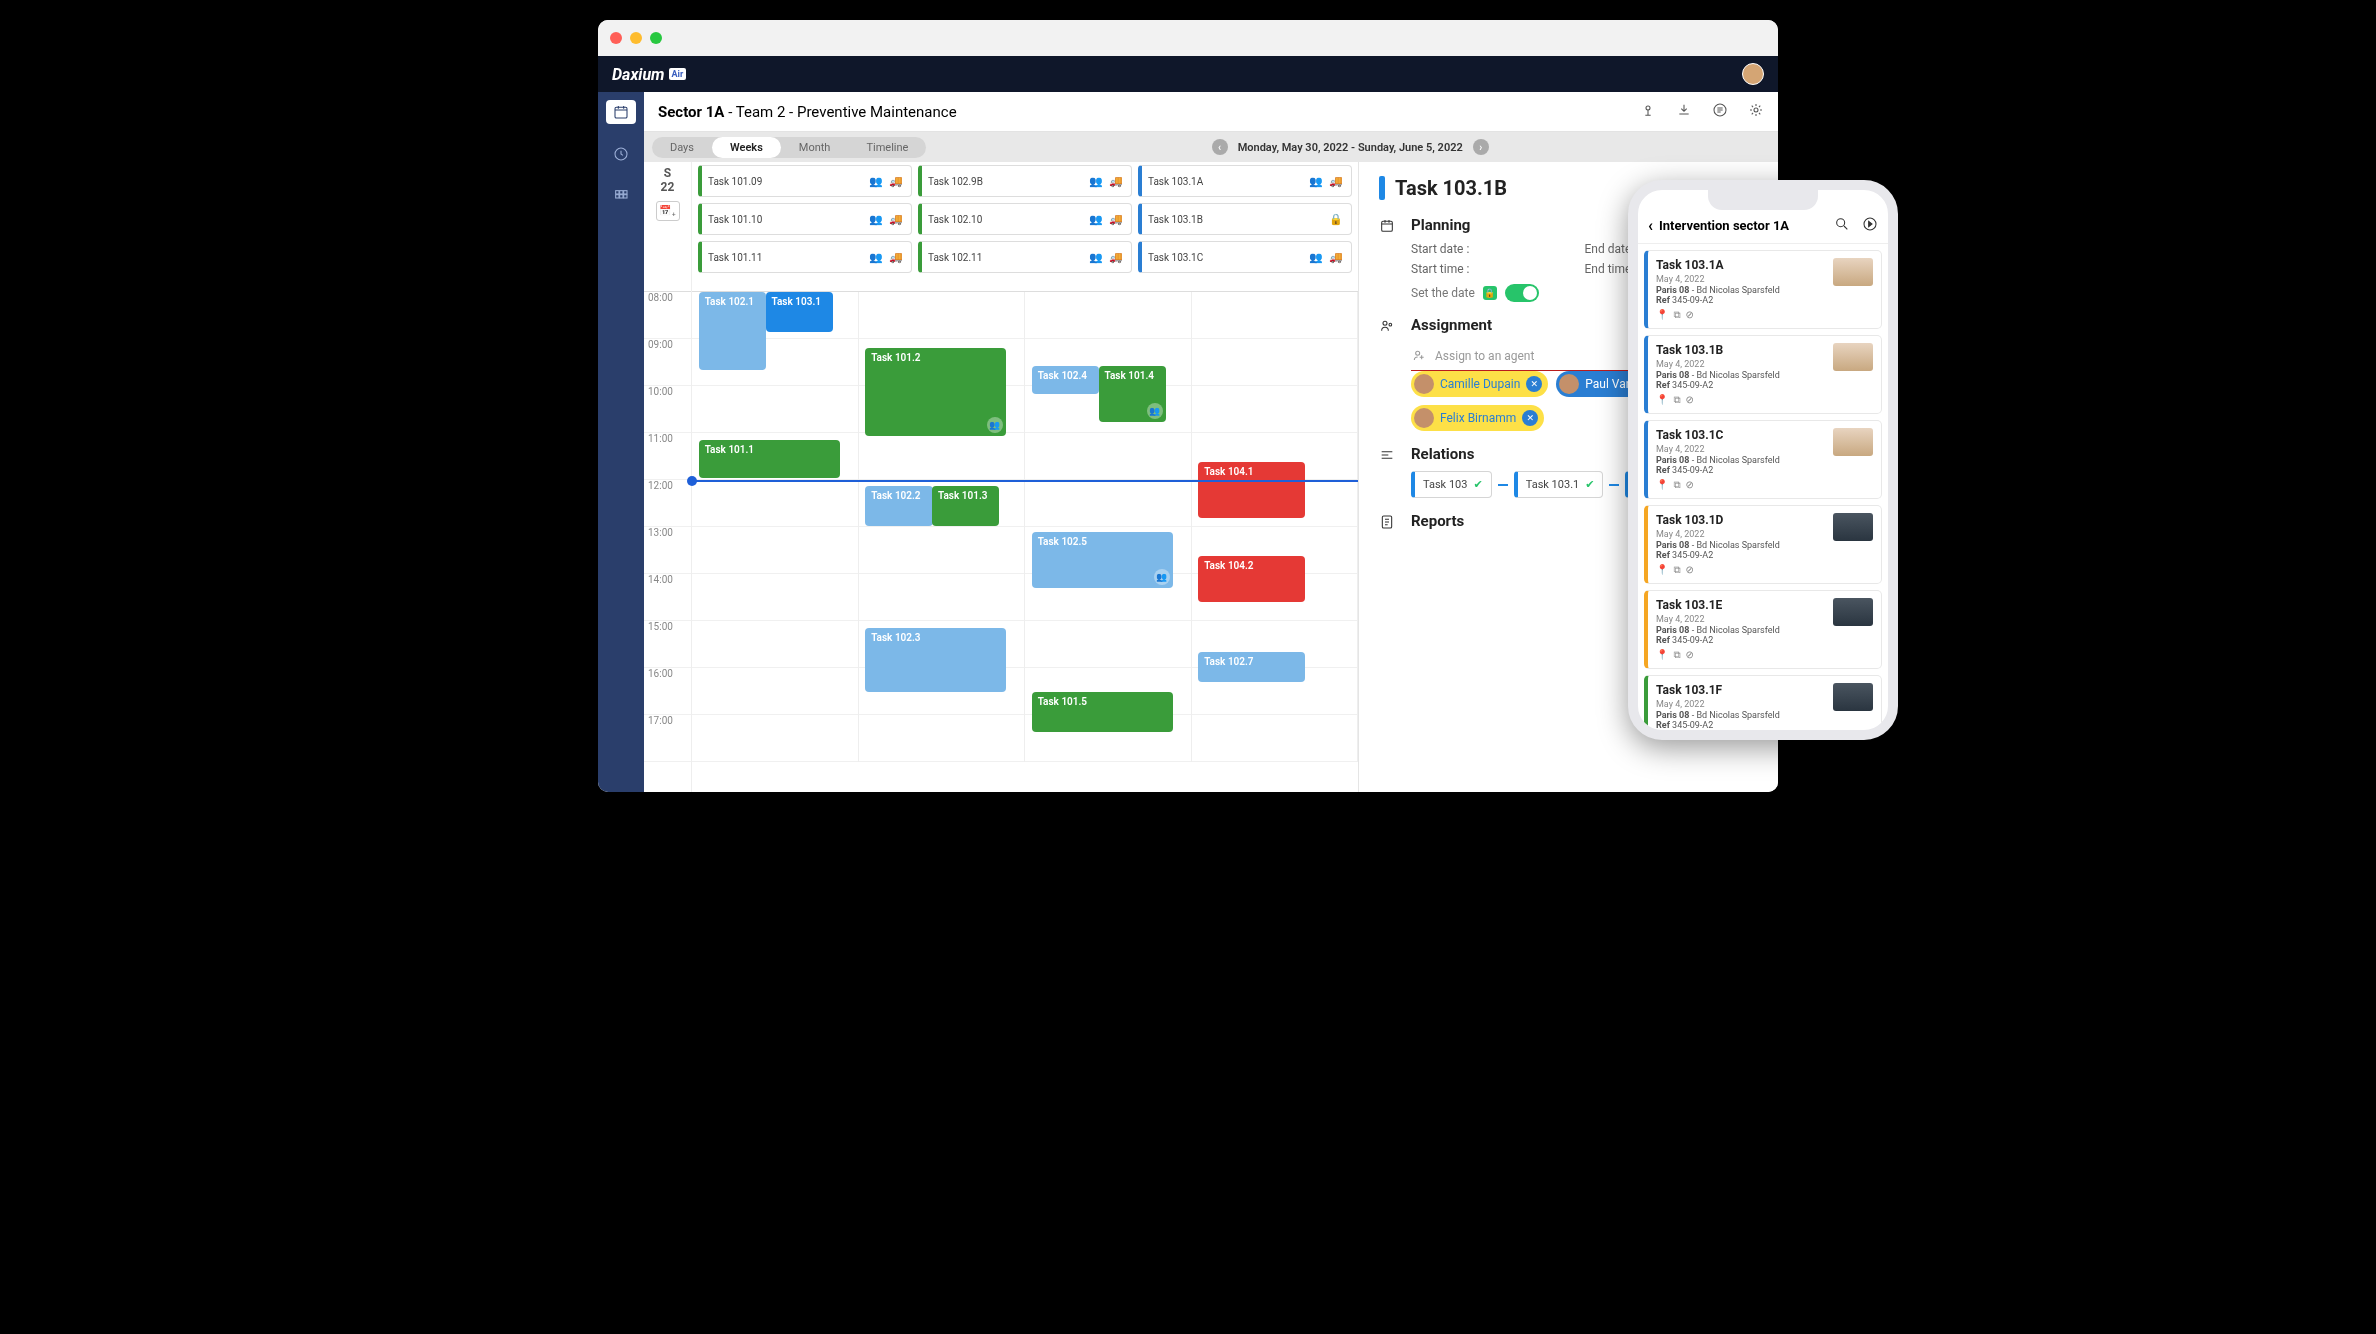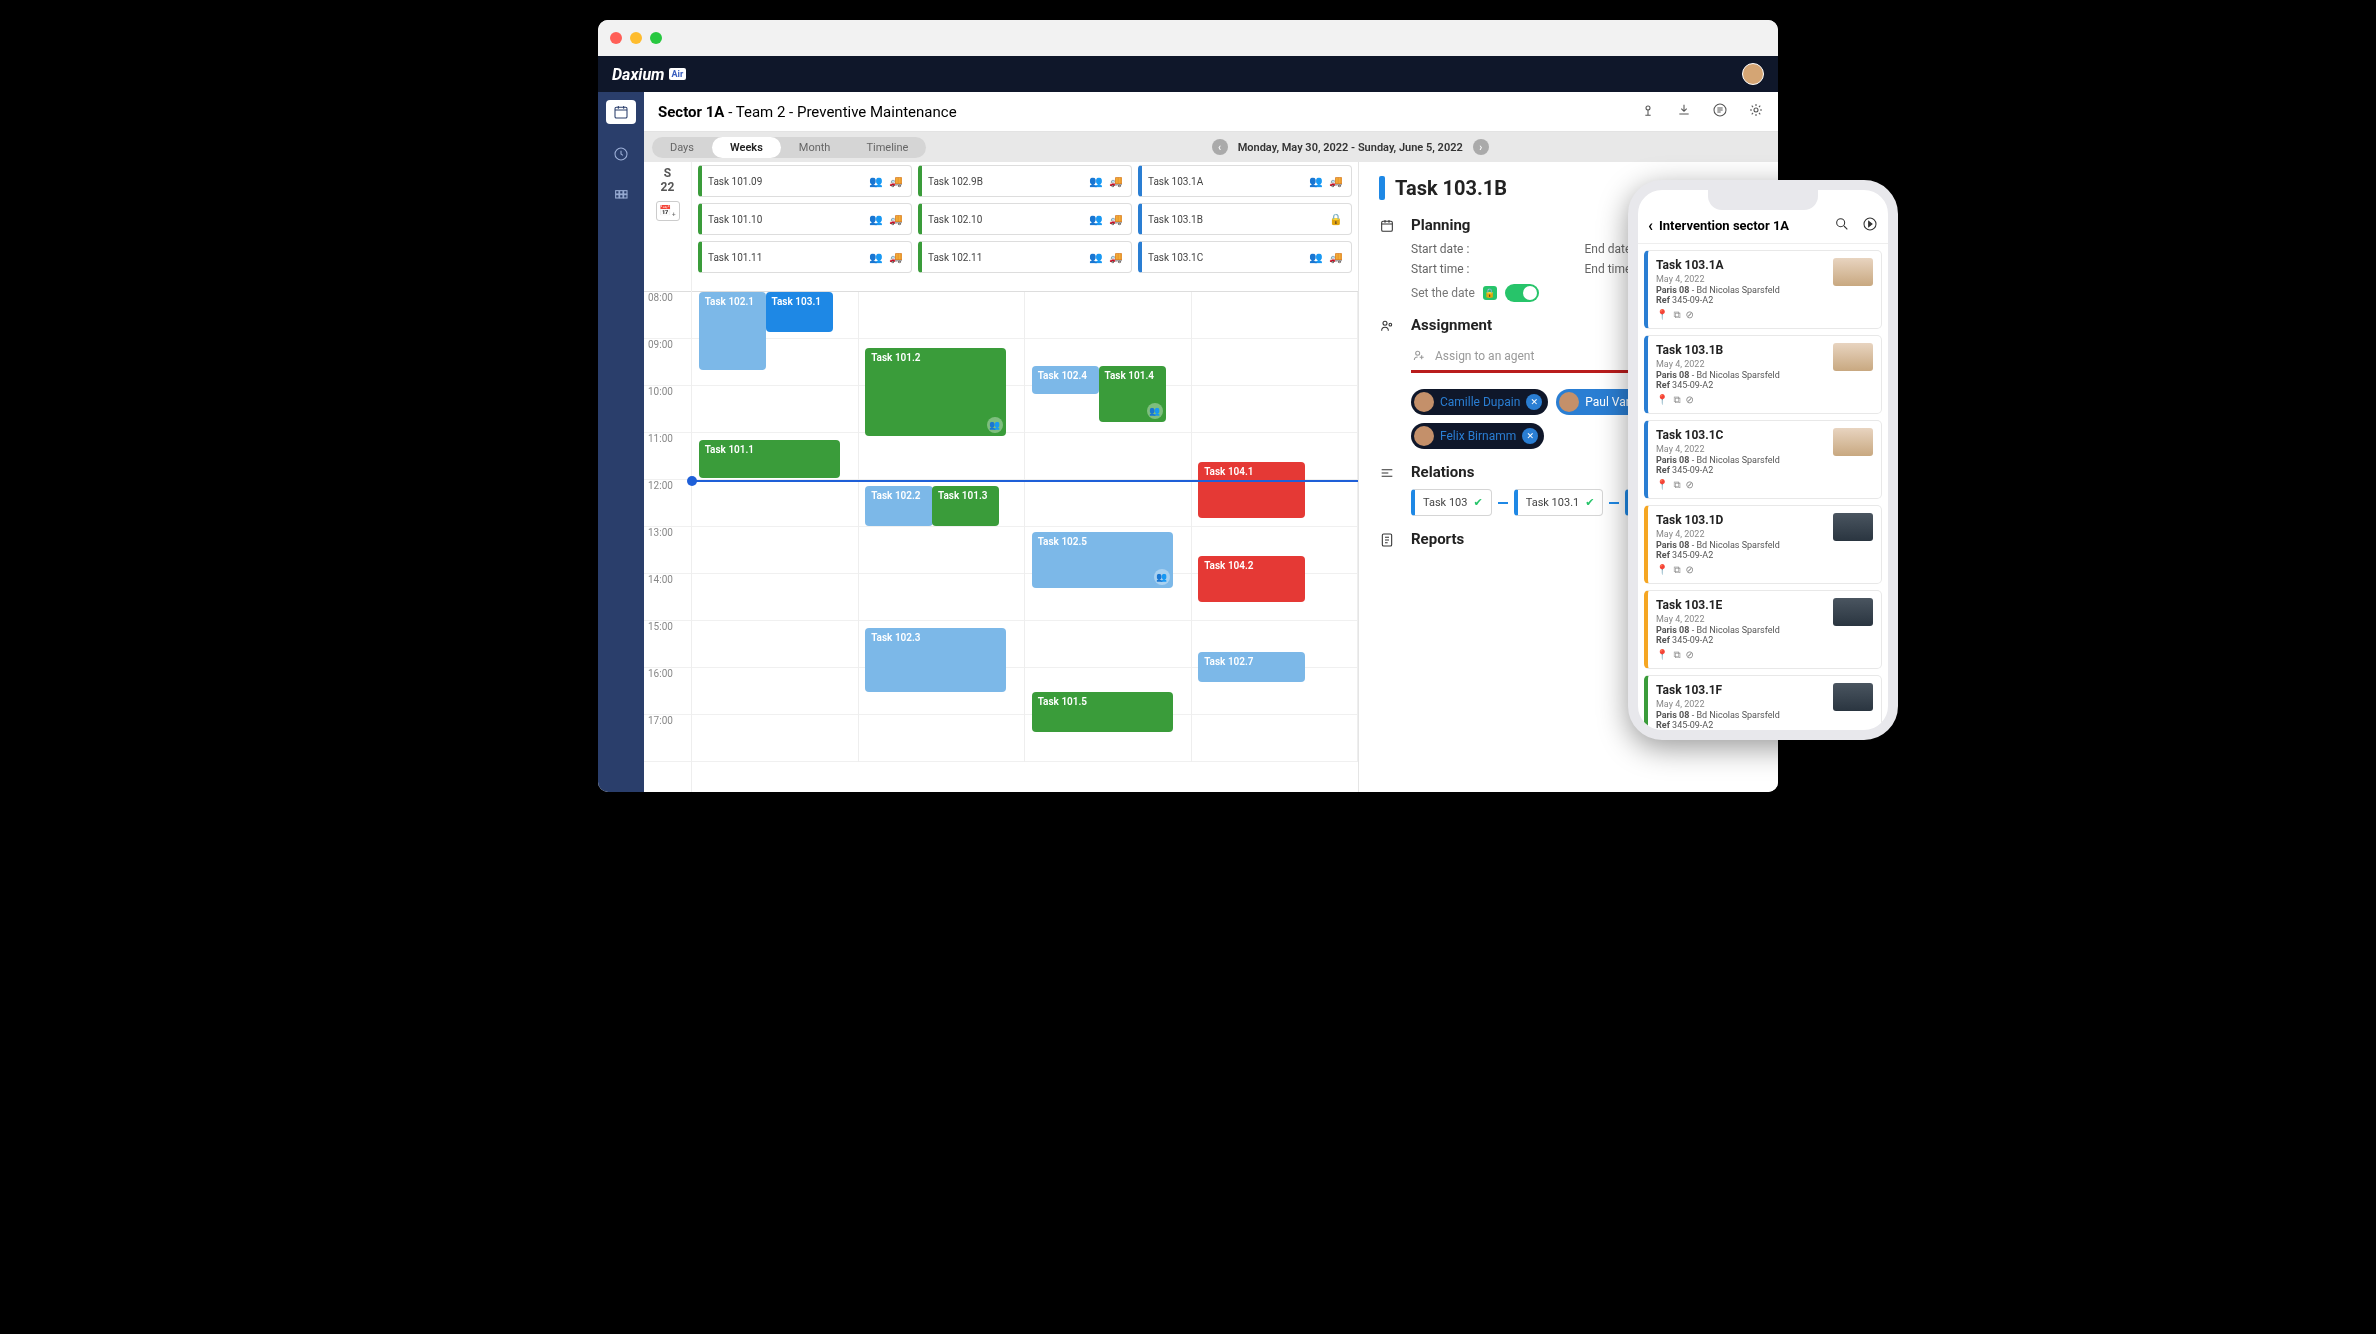--- a/index.html
+++ b/index.html
@@ -59,23 +59,23 @@
 .section { display:flex; gap:12px; margin-bottom:14px; }
 .sicon { width:20px; font-size:16px; color:#333; flex-shrink:0; padding-top:2px; }
 .scontent { flex:1; }
 .scontent h3 { font-size:15px; font-weight:700; color:#222; margin-bottom:8px; }
 .prow { display:flex; font-size:12px; color:#666; margin-bottom:6px; }
 .prow .pl { flex:1; } .prow .pr { flex:1; }
 .toggle { display:flex; align-items:center; gap:8px; font-size:12px; color:#777; margin-top:8px; }
 .sw { width:34px; height:18px; background:#27c46a; border-radius:9px; position:relative; }
 .sw::after { content:''; position:absolute; right:2px; top:2px; width:14px; height:14px; background:#fff; border-radius:50%; }
 .lockic { width:14px; height:14px; background:#27c46a; border-radius:3px; display:inline-flex; align-items:center; justify-content:center; color:#fff; font-size:9px; }
-.assign-input { display:flex; align-items:center; gap:8px; padding:6px 0; border-bottom:3px solid #b91c1c; color:#999; font-size:12px; margin-bottom:16px; }
+.assign-input { display:flex; align-items:center; gap:8px; padding:6px 0; border-bottom:1px solid #b91c1c; color:#999; font-size:12px; margin-bottom:0; }
 .chips { display:flex; flex-wrap:wrap; gap:8px; }
-.chip { display:flex; align-items:center; gap:6px; background:#0f172a; border-radius:14px; padding:3px 6px 3px 3px; font-size:12px; color:#2a7ed3; cursor:pointer; }
+.chip { display:flex; align-items:center; gap:6px; background:#fde047; border-radius:14px; padding:3px 6px 3px 3px; font-size:12px; color:#2a7ed3; cursor:pointer; }
 .chip.dark { background:#2a7ed3; color:#fff; }
 .chip .av { width:20px; height:20px; border-radius:50%; background:#c4906a; }
 .chip .rm { width:16px; height:16px; border-radius:50%; background:#2a7ed3; color:#fff; display:flex; align-items:center; justify-content:center; font-size:9px; }
 .chip.dark .rm { background:rgba(255,255,255,.3); }
 .relchain { display:flex; align-items:center; gap:6px; }
 .relbox { border:1px solid #d5d5d5; border-radius:4px; border-left:4px solid #1e88e5; padding:6px 8px; font-size:11px; display:flex; align-items:center; gap:6px; background:#fff; cursor:pointer; }
 .relbox .chk { color:#27c46a; }
 .link { width:10px; height:2px; background:#1e88e5; }
 .photos { display:flex; gap:8px; }
 .ph { width:56px; height:40px; background:linear-gradient(180deg,#a8c8e8,#d4b890 60%); border-radius:4px; }

